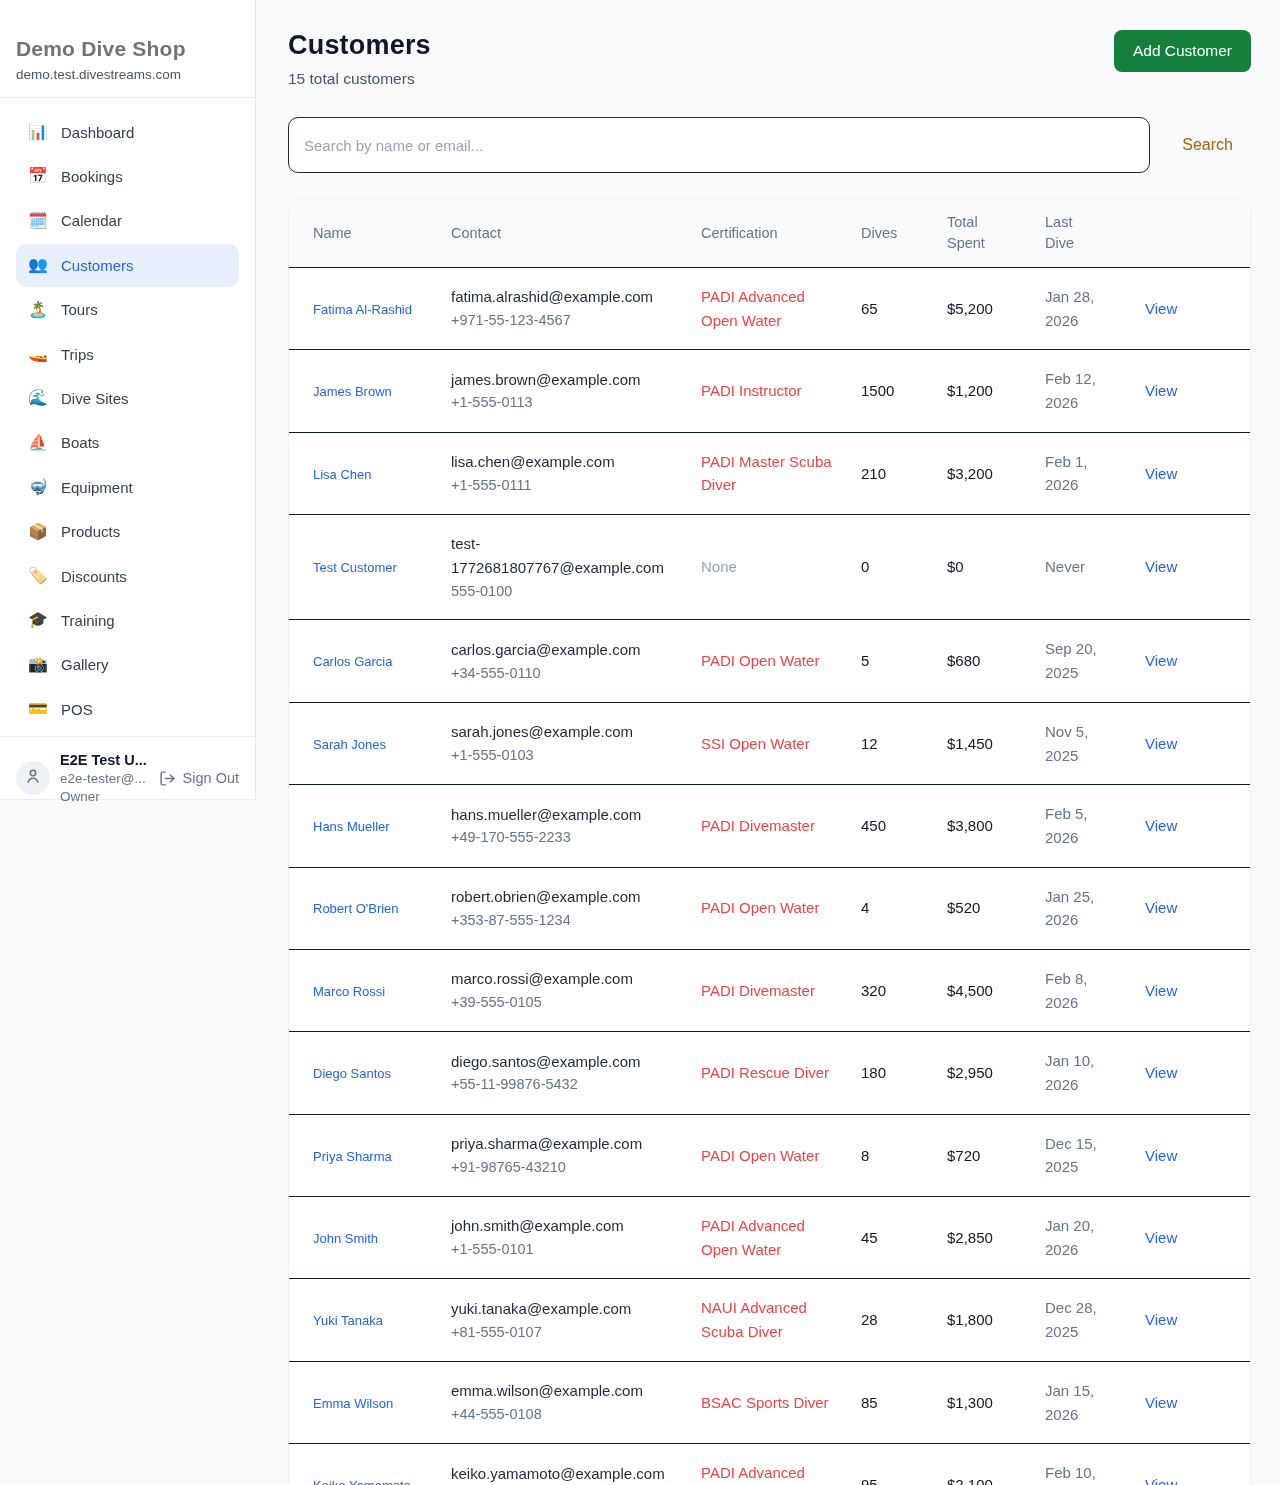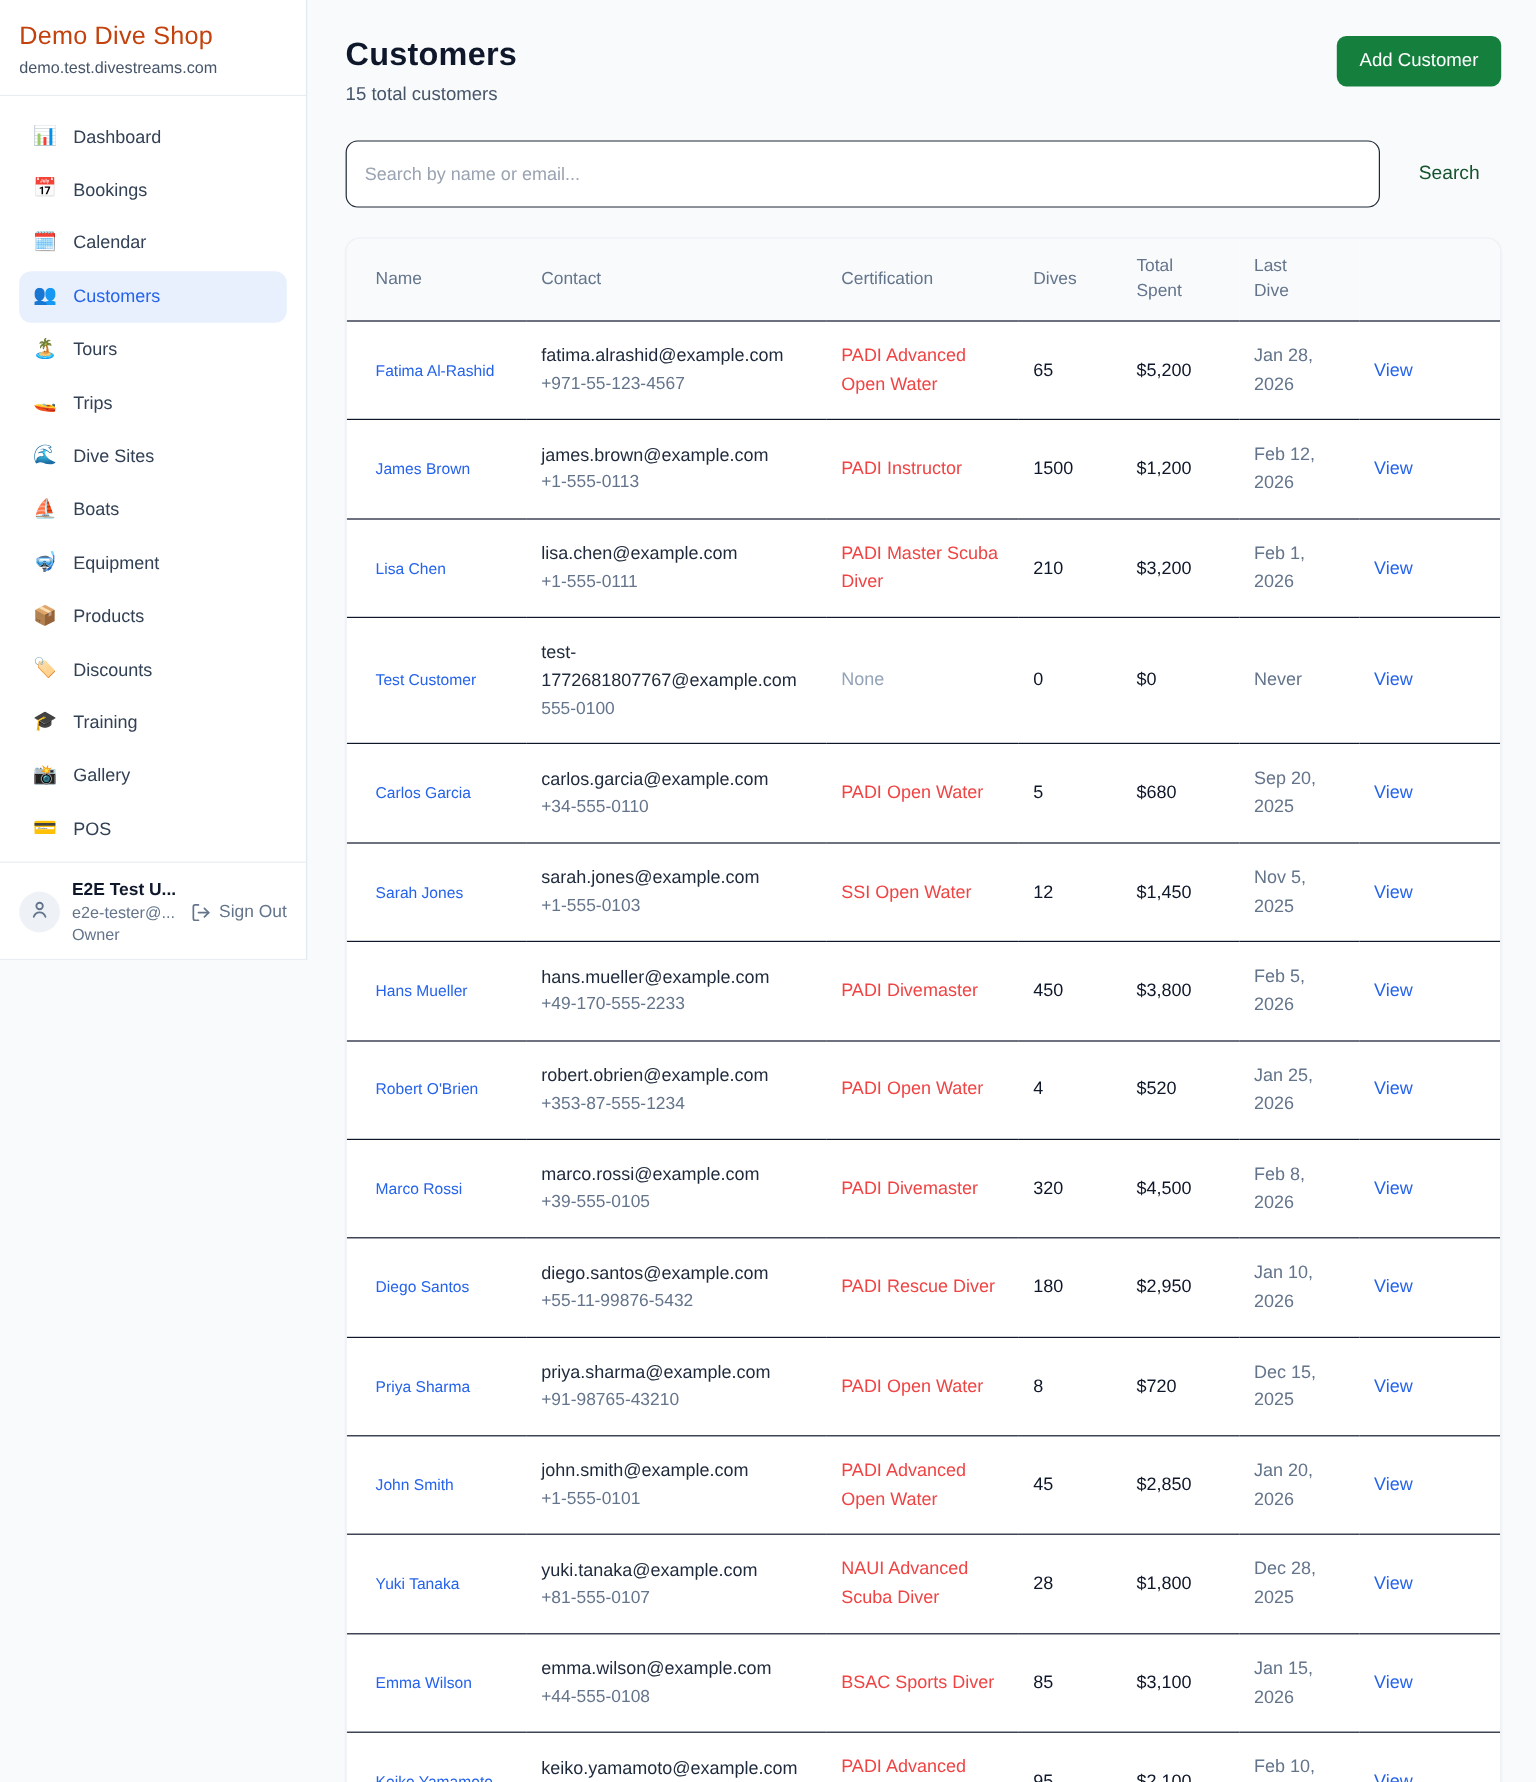--- a/index.html
+++ b/index.html
@@ -14,21 +14,21 @@
 
   
   .sidebar {
     width: 256px; height: 800px; flex: 0 0 256px;
     background: #ffffff;
     border-right: 1px solid #e2e8f0;
     border-bottom: 1px solid #e9eef4;
     display: flex; flex-direction: column;
   }
   .brand { padding: 19px 16px 15px 16px; border-bottom: 1px solid #e9edf2; }
-  .brand-title { font-size: 21px; font-weight: normal; color: #c2410c; letter-spacing: .2px; }
+  .brand-title { font-size: 21px; font-weight: bold; color: #737373; letter-spacing: .2px; margin-top: 18px; }
   .brand-domain { font-size: 13.5px; color: #475569; margin-top: 6px; }
   .nav { padding: 13px 16px 6px 16px; display: flex; flex-direction: column; gap: 2px; }
   .nav-item {
     display: flex; align-items: center; gap: 13px;
     padding: 10px 12px; border-radius: 10px;
     font-size: 15px; color: #334155; cursor: pointer;
     line-height: 1.4;
   }
   .nav-item.active { background: #e8f0fd; color: #2563eb; font-weight: 500; }
   .nav-icon { width: 20px; font-size: 16px; text-align: center; flex: 0 0 20px; }
@@ -67,21 +67,21 @@
   .search-row { display: flex; align-items: center; margin-top: 29px; }
   .search-input {
     flex: 1 1 auto; height: 56px;
     border: 1px solid #1f2937; border-radius: 10px;
     padding: 0 15px; font-size: 15px; font-family: inherit;
     background: #ffffff; color: #0f172a; outline: none;
   }
   .search-input::placeholder { color: #9aa3b2; }
   .search-btn {
     background: none; border: none; cursor: pointer;
-    font-family: inherit; font-size: 16px; color: #14532d;
+    font-family: inherit; font-size: 16px; color: #a16207;
     margin-left: 14px; padding: 8px 18px;
   }
 
   
   .table-card {
     margin-top: 25px; background: #ffffff;
     border: 1px solid #eef1f6; border-radius: 12px;
     overflow: hidden;
     box-shadow: 0 1px 2px rgba(15,23,42,.04);
   }
@@ -433,21 +433,21 @@
   </tr>
 
   <tr>
     <td class="td-name"><a href="#">Emma Wilson</a></td>
     <td class="td-contact">
       <div class="email">emma.wilson@example.com</div>
       <div class="phone">+44-555-0108</div>
     </td>
     <td class="td-cert">BSAC Sports Diver</td>
     <td class="td-dives">85</td>
-    <td class="td-spent">$3,100</td>
+    <td class="td-spent">$1,300</td>
     <td class="td-last">Jan 15, 2026</td>
     <td class="td-view"><a href="#">View</a></td>
   </tr>
 
   <tr>
     <td class="td-name"><a href="#">Keiko Yamamoto</a></td>
     <td class="td-contact">
       <div class="email">keiko.yamamoto@example.com</div>
       <div class="phone">+81-90-1234-5678</div>
     </td>

